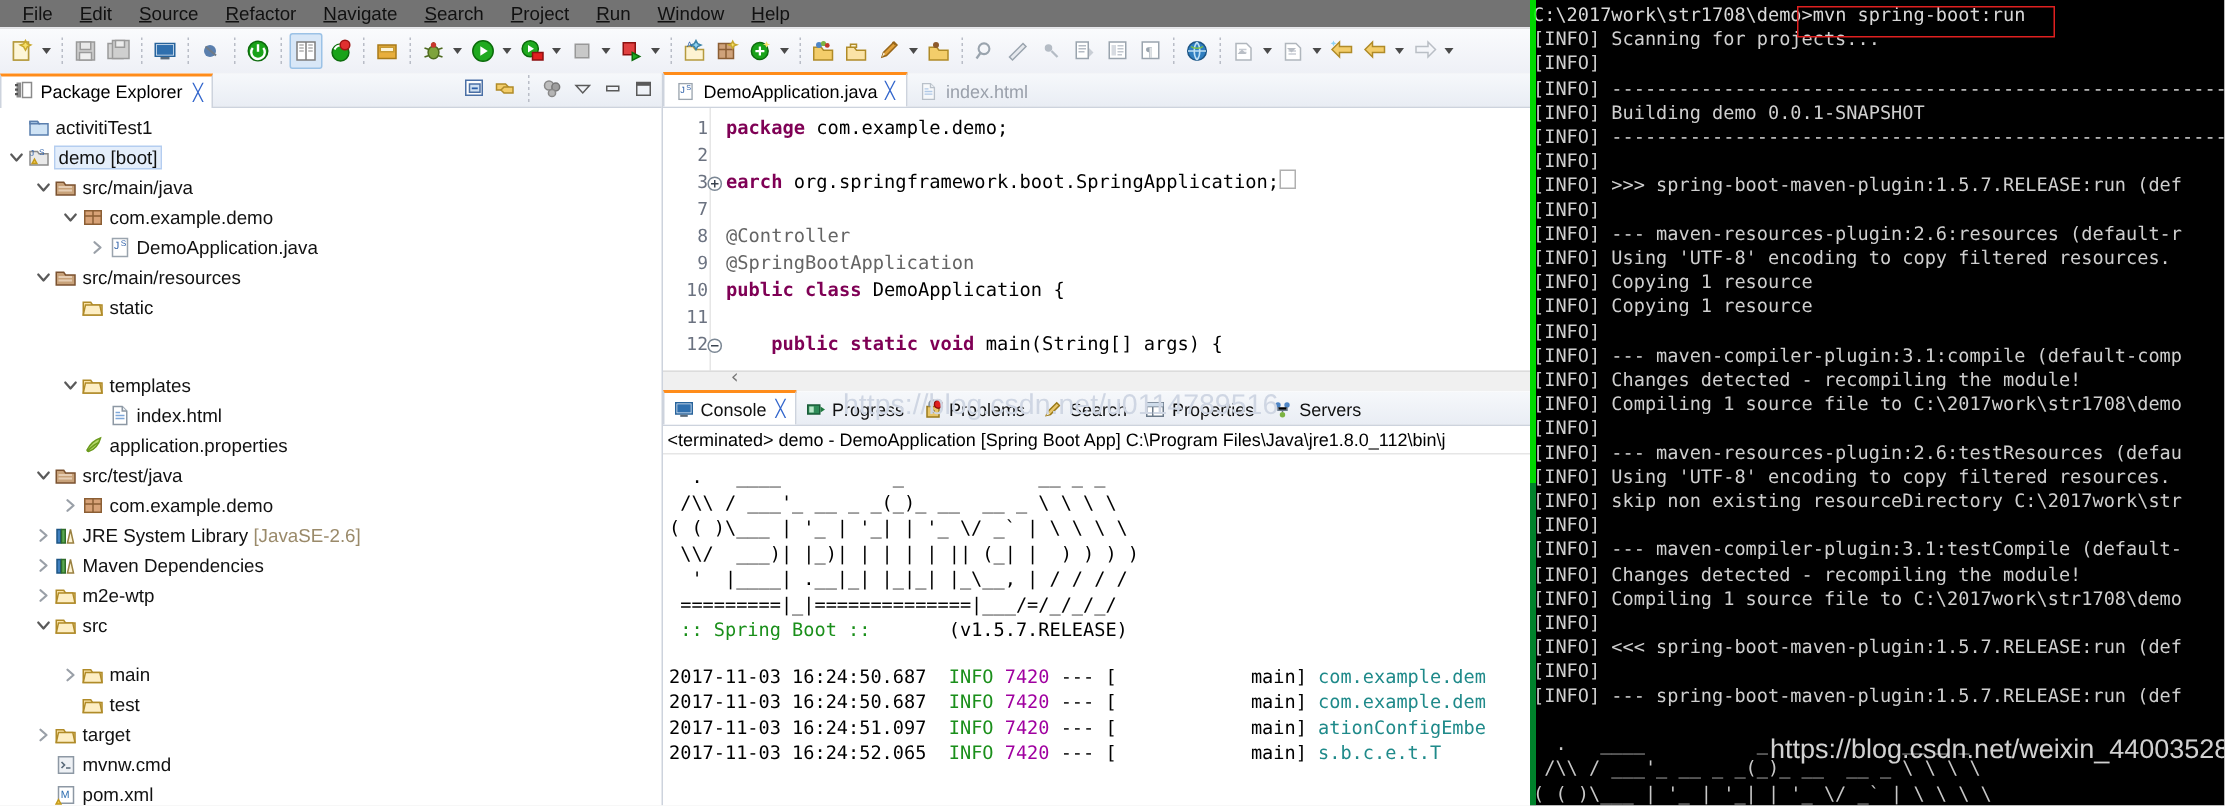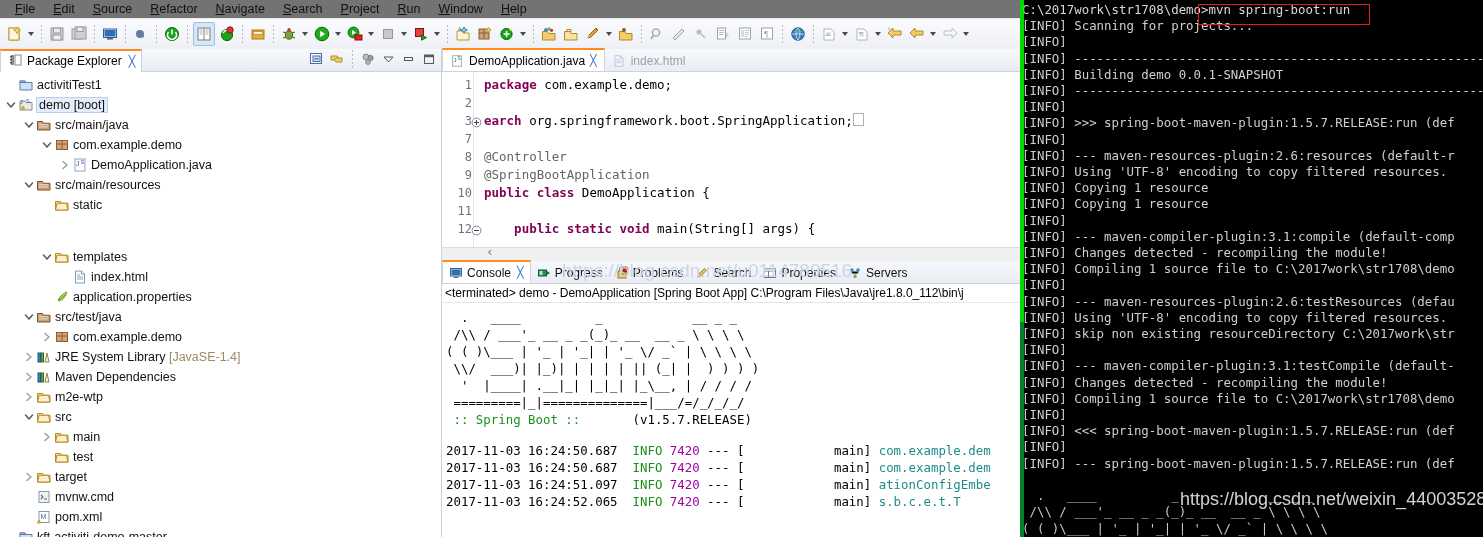--- a/index.html
+++ b/index.html
@@ -591,21 +591,21 @@
                   <path d="M4 2.5l4 3.5-4 3.5" fill="none" stroke="#9aa0a8" stroke-width="1.5" stroke-linecap="round" stroke-linejoin="round"></path>
                 </svg>
               </span>
               <span class="ticon">
                 <svg width="16" height="16" viewBox="0 0 16 16">
                   <rect x="2" y="4" width="2.5" height="9" fill="#3f7fbf" stroke="#1d5585"></rect>
                   <rect x="5" y="4" width="2.5" height="9" fill="#5aa84f" stroke="#2f6b28"></rect>
                   <path d="M9 13l2-9 2 9z" fill="#fdf3d2" stroke="#9a8040"></path>
                 </svg>
               </span>
-              <span class="tlabel">JRE System Library<span class="dim"> [JavaSE-1.4]</span></span>
+              <span class="tlabel">JRE System Library<span class="dim"> [JavaSE-2.6]</span></span>
             </div>
             <div class="row" style="padding-left: 22px;">
               <span class="twisty">
                 <svg width="12" height="12" viewBox="0 0 12 12">
                   <path d="M4 2.5l4 3.5-4 3.5" fill="none" stroke="#9aa0a8" stroke-width="1.5" stroke-linecap="round" stroke-linejoin="round"></path>
                 </svg>
               </span>
               <span class="ticon">
                 <svg width="16" height="16" viewBox="0 0 16 16">
                   <rect x="2" y="4" width="2.5" height="9" fill="#3f7fbf" stroke="#1d5585"></rect>
@@ -636,21 +636,21 @@
                 </svg>
               </span>
               <span class="ticon">
                 <svg width="16" height="16" viewBox="0 0 16 16">
                   <path d="M1.5 4.5h5l1.2 1.8H14V13H1.5z" fill="#fbe3a6" stroke="#b08b28"></path>
                   <path d="M3 6.3h9.5L14 13H1.5z" fill="#fdeec4" stroke="#b08b28"></path>
                 </svg>
               </span>
               <span class="tlabel">src</span>
             </div>
-            <div class="row" style="padding-left: 40px;">
+            <div class="row" style="padding-left: 40px; margin-top: 13px;">
               <span class="twisty">
                 <svg width="12" height="12" viewBox="0 0 12 12">
                   <path d="M4 2.5l4 3.5-4 3.5" fill="none" stroke="#9aa0a8" stroke-width="1.5" stroke-linecap="round" stroke-linejoin="round"></path>
                 </svg>
               </span>
               <span class="ticon">
                 <svg width="16" height="16" viewBox="0 0 16 16">
                   <path d="M1.5 4.5h5l1.2 1.8H14V13H1.5z" fill="#fbe3a6" stroke="#b08b28"></path>
                   <path d="M3 6.3h9.5L14 13H1.5z" fill="#fdeec4" stroke="#b08b28"></path>
                 </svg>

